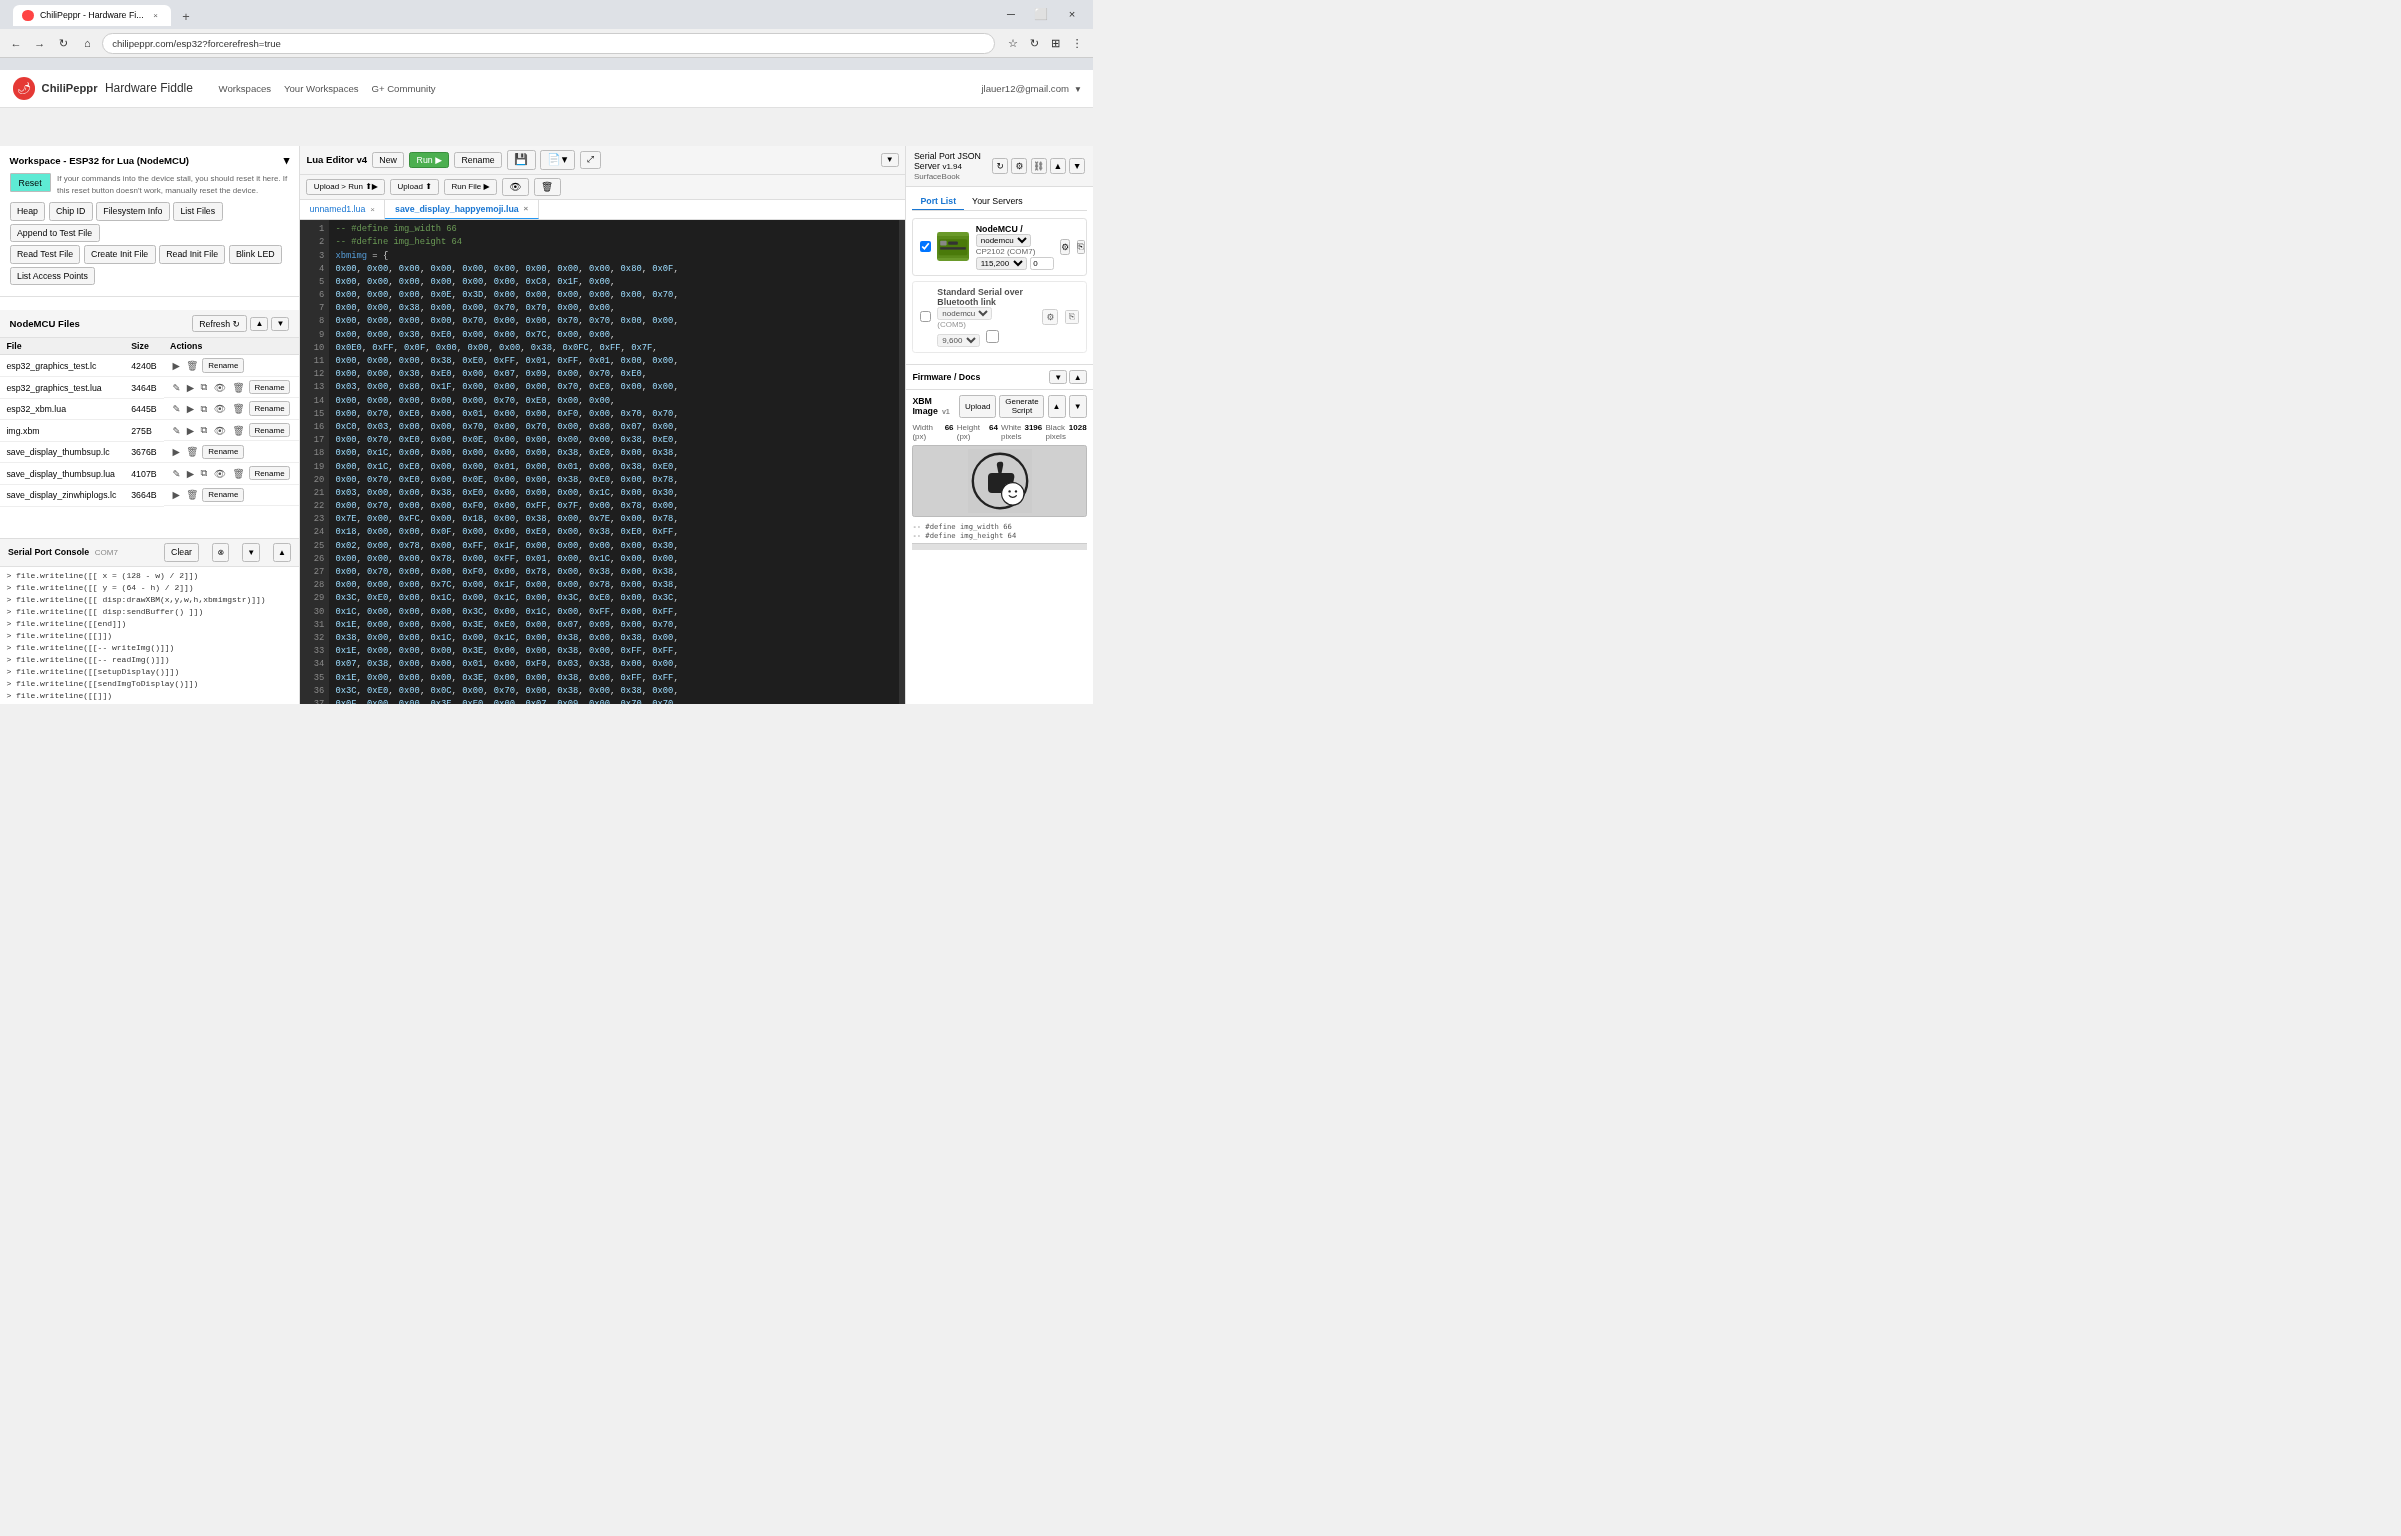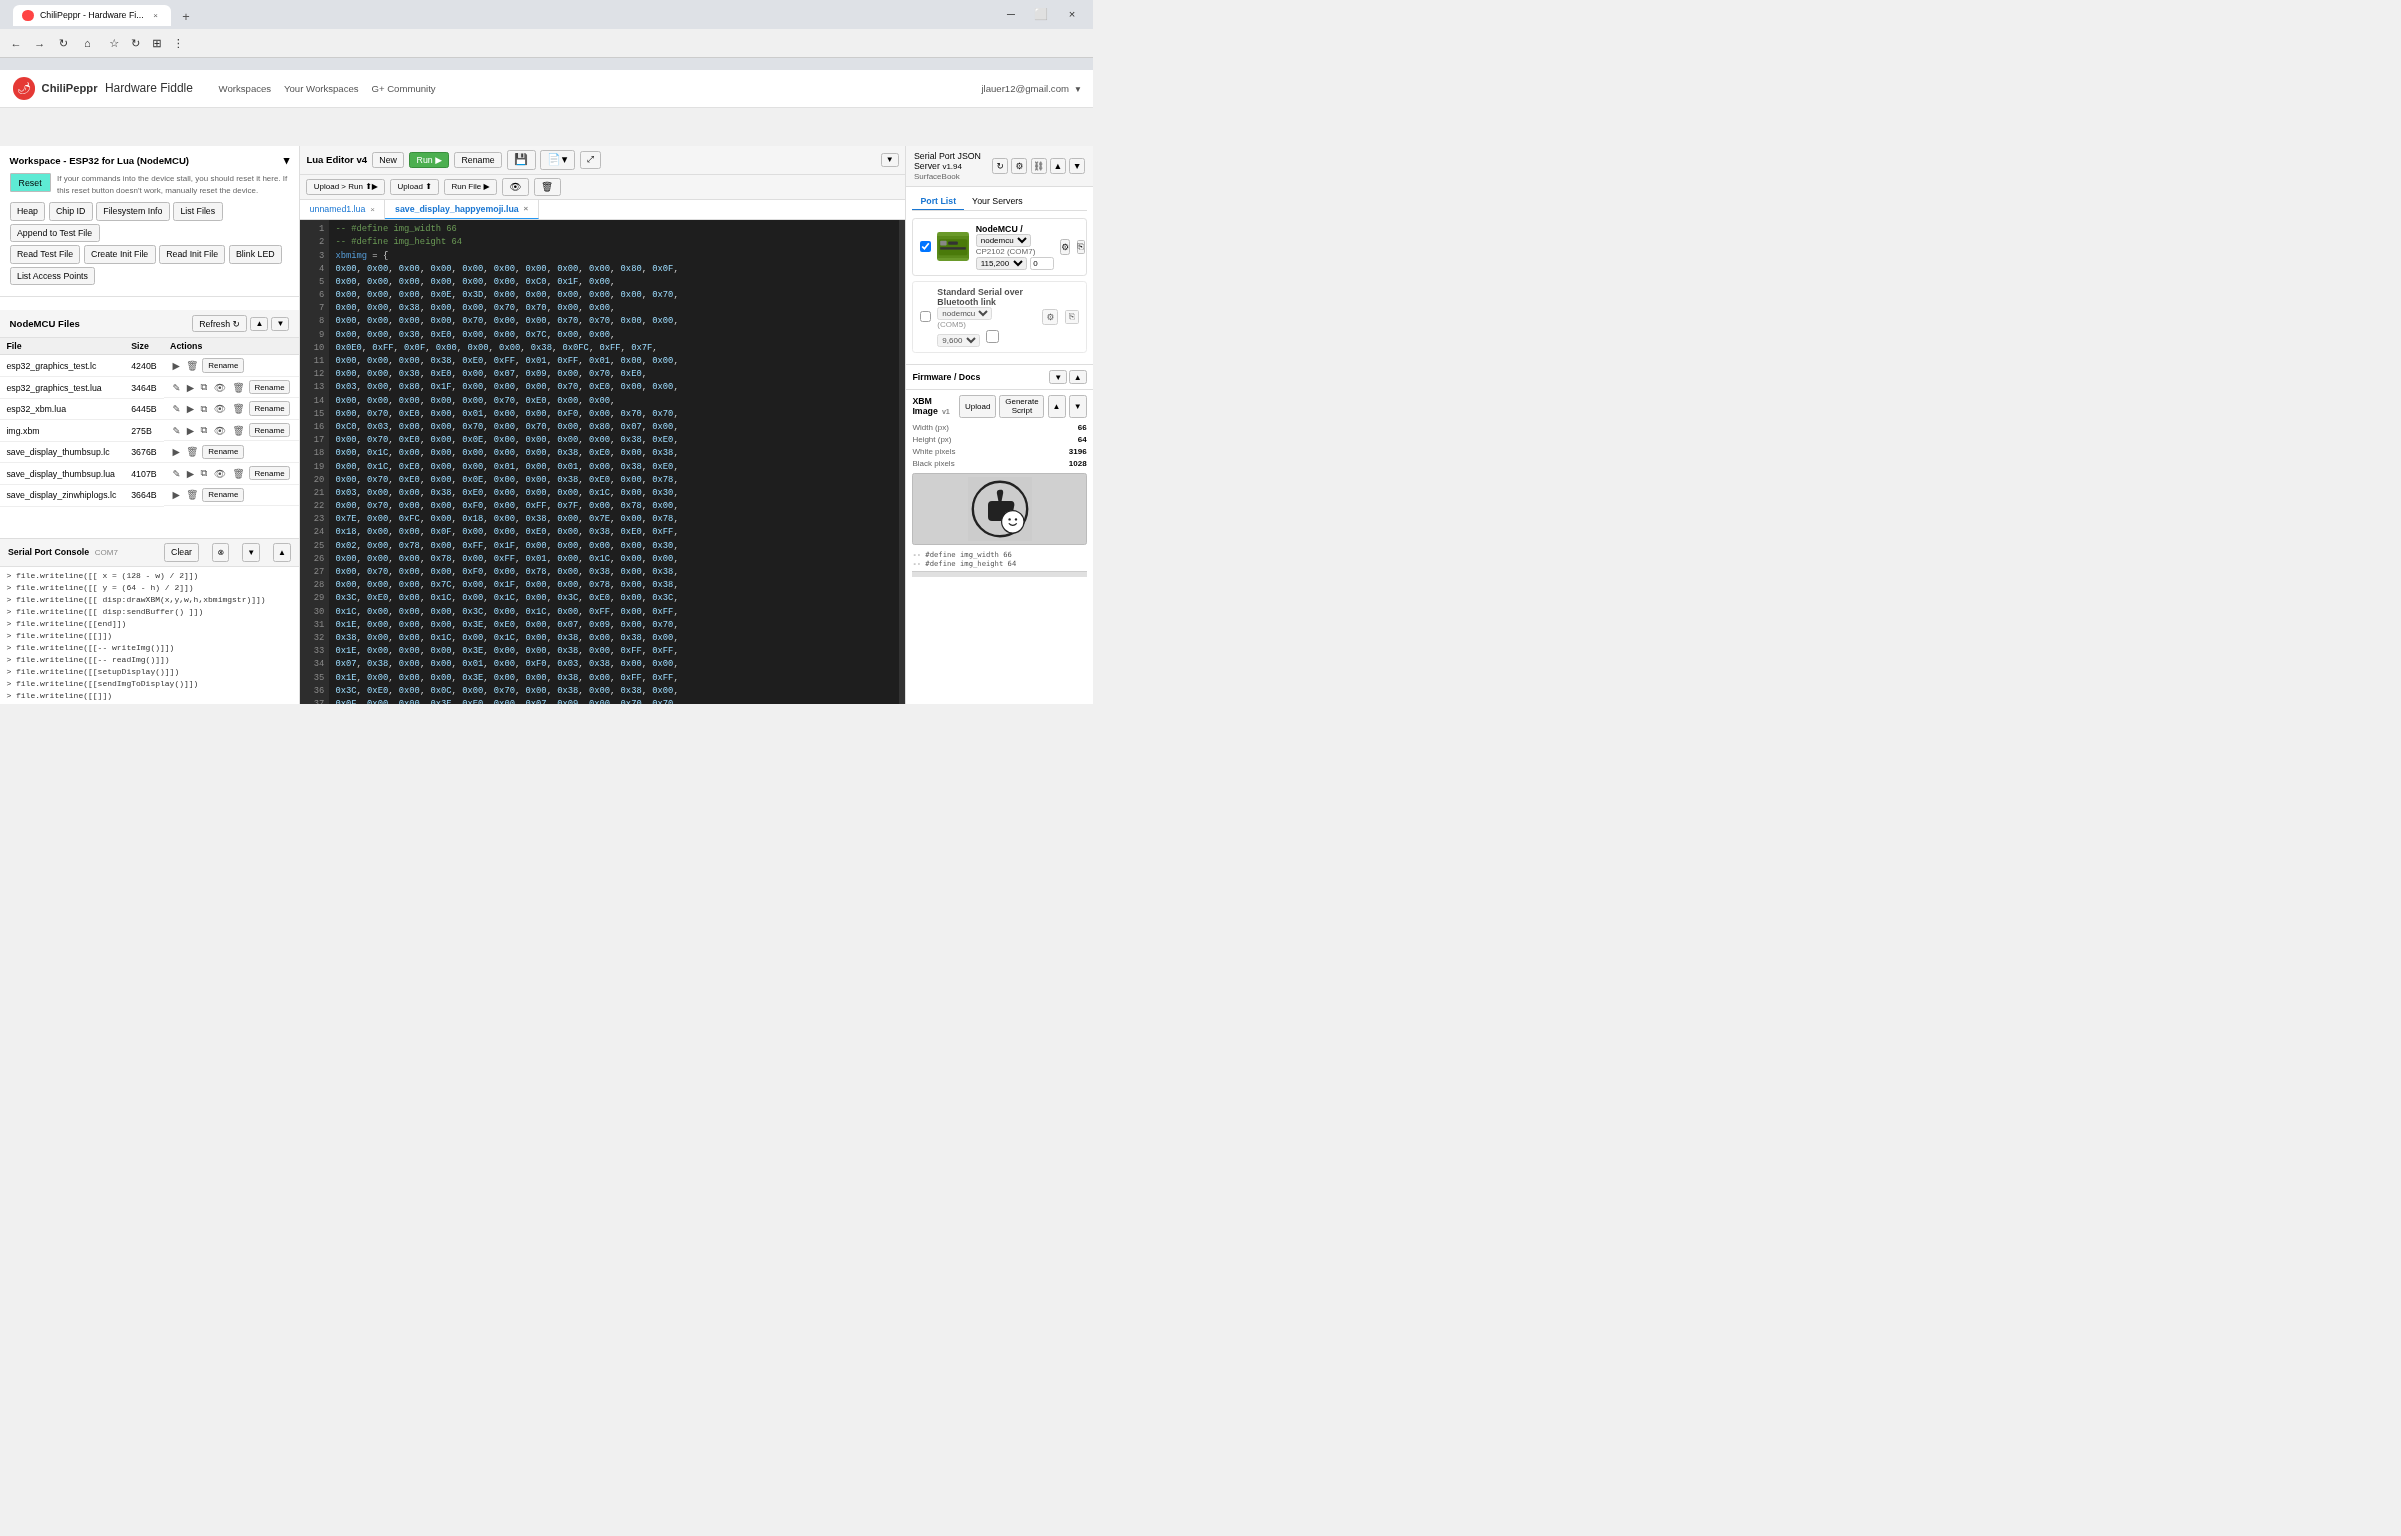--- a/index.html
+++ b/index.html
@@ -107,21 +107,21 @@
 
     .firmware-section { border-top: 0.8px solid #ddd; padding: 4.8px 6.4px; }
     .firmware-header { display: flex; align-items: center; justify-content: space-between; }
     .firmware-title { font-size: 8.8px; font-weight: bold; }
 
     .xbm-section { border-top: 0.8px solid #ddd; padding: 4.8px 6.4px; flex: 1; }
     .xbm-header { display: flex; align-items: center; justify-content: space-between; margin-bottom: 4.8px; }
     .xbm-title { font-size: 8.8px; font-weight: bold; }
     .xbm-btns { display: flex; gap: 3.2px; }
     .xbm-btn { background: #f5f5f5; border: 0.8px solid #bbb; border-radius: 2.4px; padding: 1.6px 4.8px; font-size: 8px; cursor: pointer; }
-    .xbm-stats { display: grid; grid-template-columns: 1fr; gap: 3.2px; margin-bottom: 4.8px; font-size: 8px; }
+    .xbm-stats { display: grid; grid-template-columns: 1fr 1fr 1fr 1fr; gap: 3.2px; margin-bottom: 4.8px; font-size: 8px; }
     .xbm-stat { display: flex; justify-content: space-between; }
     .xbm-stat-label { color: #666; }
     .xbm-stat-value { font-weight: bold; }
     .xbm-preview { background: #d0d0d0; border: 0.8px solid #bbb; border-radius: 2.4px; display: flex; align-items: center; justify-content: center; height: 72px; margin-bottom: 4.8px; overflow: hidden; }
     .xbm-code { font-size: 7.2px; color: #555; font-family: monospace; }
 
     
     input[type=checkbox] { margin: 0; }
 
     .layout-wrapper { position: relative; padding-top: 38px; height: 672px; display: flex; }
@@ -145,20 +145,23 @@
       <button class="win-ctrl">─</button>
       <button class="win-ctrl">⬜</button>
       <button class="win-ctrl close">×</button>
     </div>
   </div>
   <div class="browser-nav">
     <button class="nav-btn">←</button>
     <button class="nav-btn">→</button>
     <button class="nav-btn">↻</button>
     <button class="nav-btn">⌂</button>
+    <div class="address-bar">
+      <span style="font-size:9.6px;color:#333;">chilipeppr.com/esp32?forcerefresh=true</span>
+    </div>
     <div class="nav-icons" style="display:flex;gap:2.4px;margin-left:3.2px;">
       <button class="nav-btn">☆</button>
       <button class="nav-btn">↻</button>
       <button class="nav-btn">⊞</button>
       <button class="nav-btn">⋮</button>
     </div>
   </div>
 </div>
 
 <div class="layout-wrapper">

